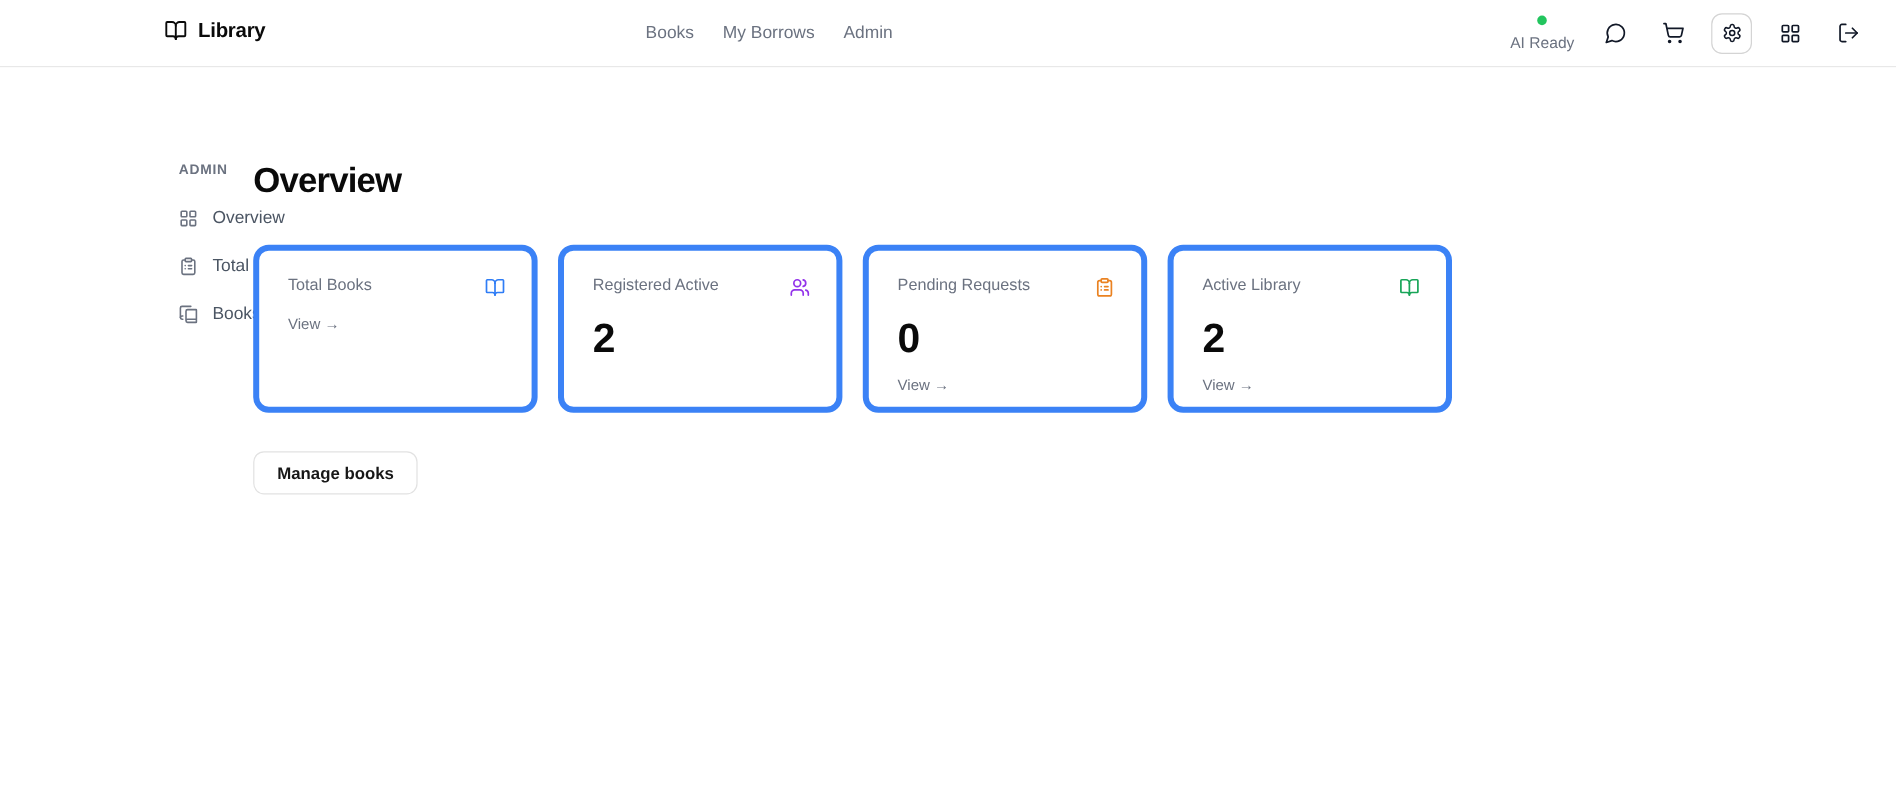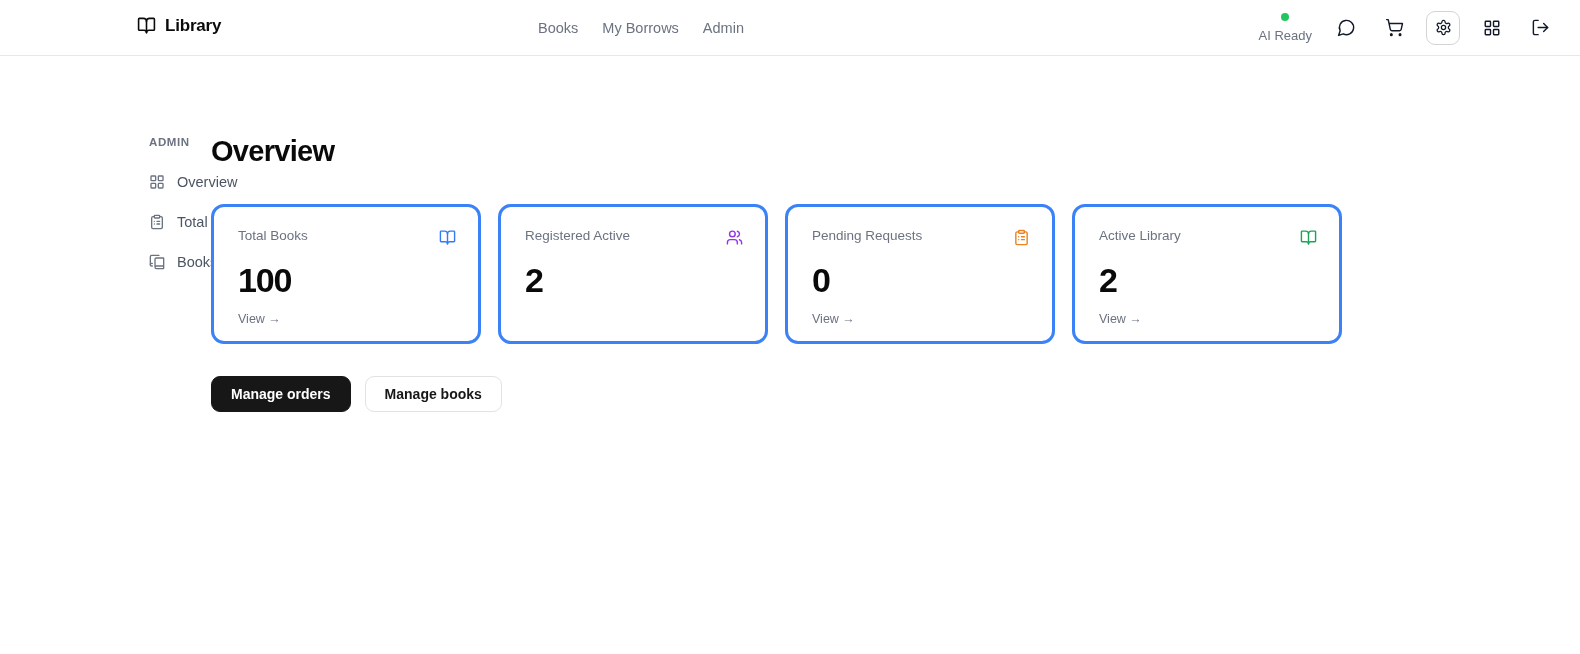--- a/index.html
+++ b/index.html
@@ -61,22 +61,22 @@
   .side-item .ico{ width:16px; height:16px; display:flex; align-items:center; justify-content:center; color:#6b7280; flex:none; }
   .side-item .lbl{ font-size:14.5px; color:#4b5563; }
 
   
   .main{ padding-top:80px; }
   .page-title{ font-size:29px; font-weight:bold; letter-spacing:-.7px; line-height:1.1; color:#0a0a0a; }
   .page-sub{ font-size:14px; color:#6b7280; margin-top:12px; }
 
   .cards{ display:flex; gap:17px; margin-top:36px; }
   .card{
-    width:270px; height:140px;
-    border:3px solid #3b82f6; border-radius:13px;
+    width:237px; height:140px;
+    border:5px solid #3b82f6; border-radius:13px;
     background:#fff; padding:21px 22px 0 24px;
     position:relative;
   }
   .card-head{ display:flex; align-items:flex-start; justify-content:space-between; }
   .card-title{ font-size:13.5px; color:#6b7280; line-height:1.2; }
   .card-ico{ width:17px; height:17px; flex:none; margin-top:1px; }
   .card-value{ font-size:34px; font-weight:bold; letter-spacing:-1.2px; line-height:1; margin-top:17px; color:#0a0a0a; }
   .card-link{ font-size:12.5px; color:#6b7280; margin-top:15px; display:inline-block; text-decoration:none; cursor:pointer; }
 
   .actions{ display:flex; gap:14px; margin-top:32px; }
@@ -209,21 +209,20 @@
       <div class="card">
         <div class="card-head">
           <span class="card-title">Total Books</span>
           <span class="card-ico">
             <svg width="17" height="17" viewBox="0 0 24 24" fill="none" stroke="#2f7df6" stroke-width="2" stroke-linecap="round" stroke-linejoin="round">
               <path d="M12 7v14"></path>
                 <path d="M3 18a1 1 0 0 1-1-1V4a1 1 0 0 1 1-1h5a4 4 0 0 1 4 4 4 4 0 0 1 4-4h5a1 1 0 0 1 1 1v13a1 1 0 0 1-1 1h-6a3 3 0 0 0-3 3 3 3 0 0 0-3-3z"></path>
             </svg>
           </span>
         </div>
-        <div class="card-value">100</div>
         <a class="card-link" href="#">View →</a>
       </div>
 
       <div class="card">
         <div class="card-head">
           <span class="card-title">Registered Active</span>
           <span class="card-ico">
             <svg width="17" height="17" viewBox="0 0 24 24" fill="none" stroke="#9333ea" stroke-width="2" stroke-linecap="round" stroke-linejoin="round">
               <path d="M16 21v-2a4 4 0 0 0-4-4H6a4 4 0 0 0-4 4v2"></path>
                 <circle cx="9" cy="7" r="4"></circle>
@@ -263,18 +262,17 @@
             </svg>
           </span>
         </div>
         <div class="card-value">2</div>
         <a class="card-link" href="#">View →</a>
       </div>
 
     </div>
 
     <div class="actions">
-      <button class="btn btn-dark">Manage orders</button>
       <button class="btn btn-light">Manage books</button>
     </div>
 
   </main>
 </div>
 
 </body></html>

